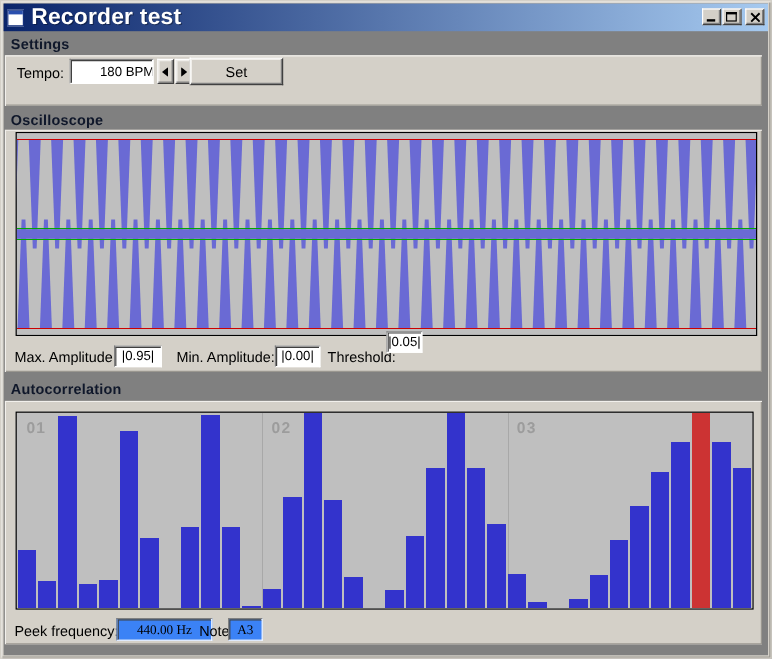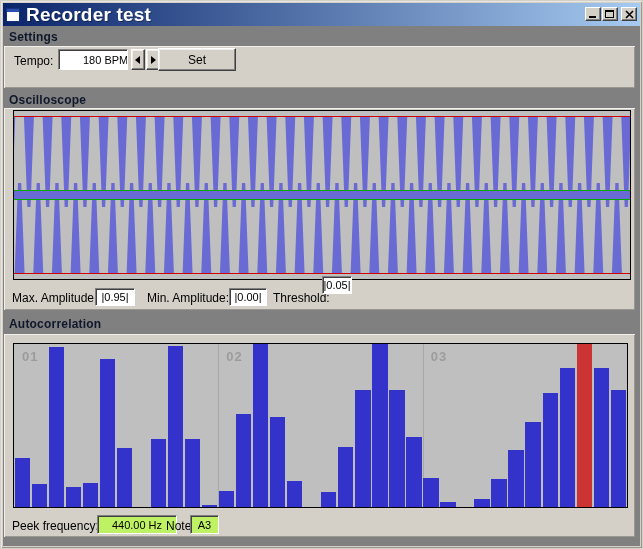--- a/index.html
+++ b/index.html
@@ -48,21 +48,21 @@
 
   .label { position:absolute; font-size:12px; color:#000; white-space:nowrap; }
 
   .field-sunken {
     position:absolute; background:#ffffff;
     border:1px solid; border-color:#808080 #ffffff #ffffff #808080;
     box-shadow: inset 1px 1px 0 #404040;
     font-size:11px; text-align:center; color:#000;
     display:flex; align-items:center; justify-content:center;
   }
-  .field-readonly { background:#bef264; }
+  .field-readonly { background:#3b82f6;font-family:Liberation Serif, serif; }
 
   input.field-sunken { display:block; padding:0; font-family:"Liberation Sans",sans-serif; outline:none; }
 
   .btn3d {
     position:absolute; background:#d4d0c8;
     border:1px solid; border-color:#ffffff #404040 #404040 #ffffff;
     box-shadow: inset -1px -1px 0 #808080, inset 1px 1px 0 #f0eeea;
     font-size:12px; color:#000; text-align:left;
     display:flex; align-items:center; justify-content:center; cursor:default;
     font-family:"Liberation Sans",sans-serif;

